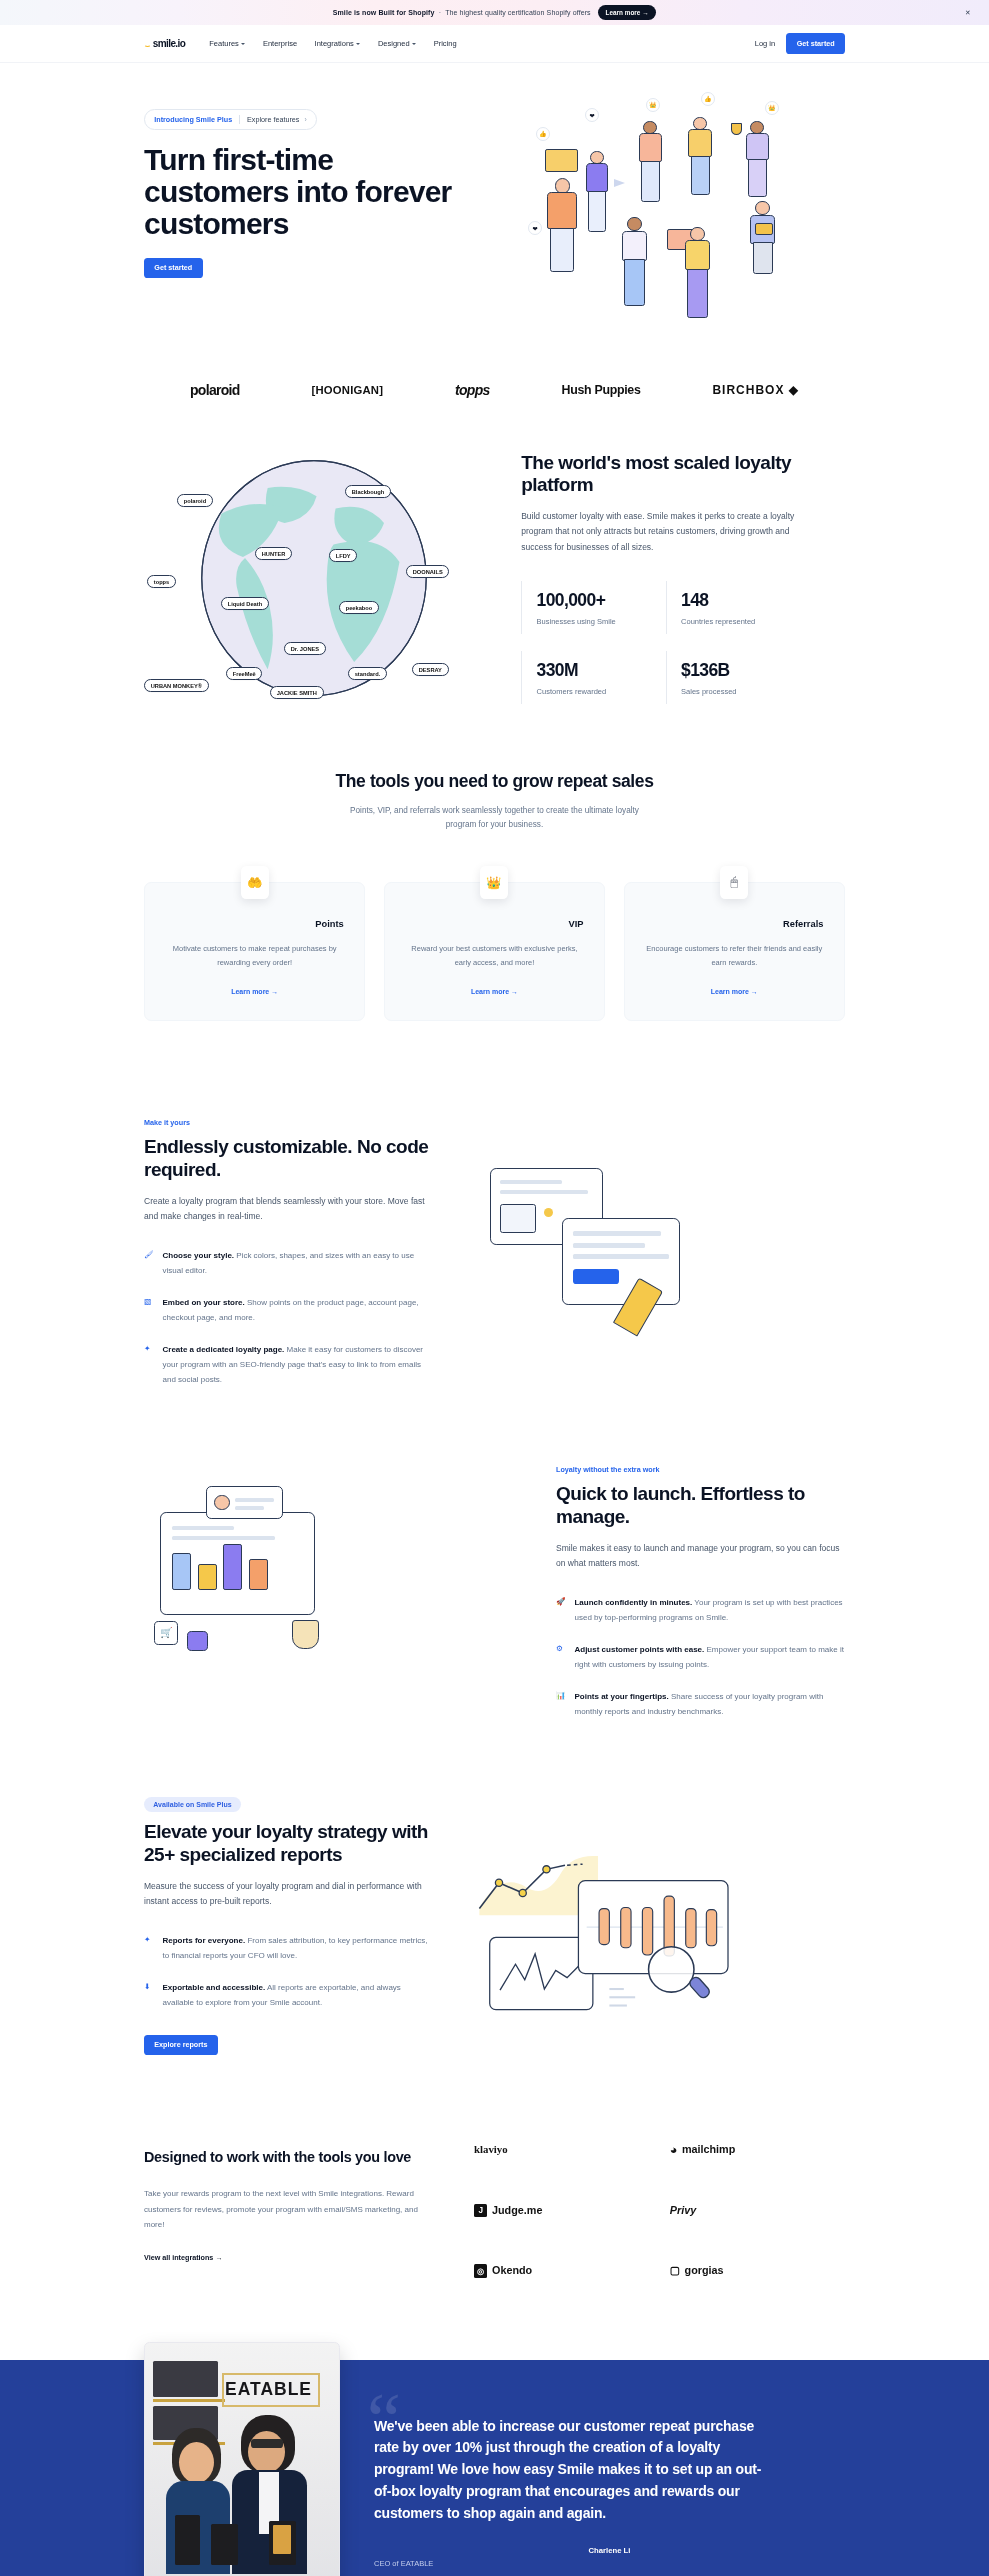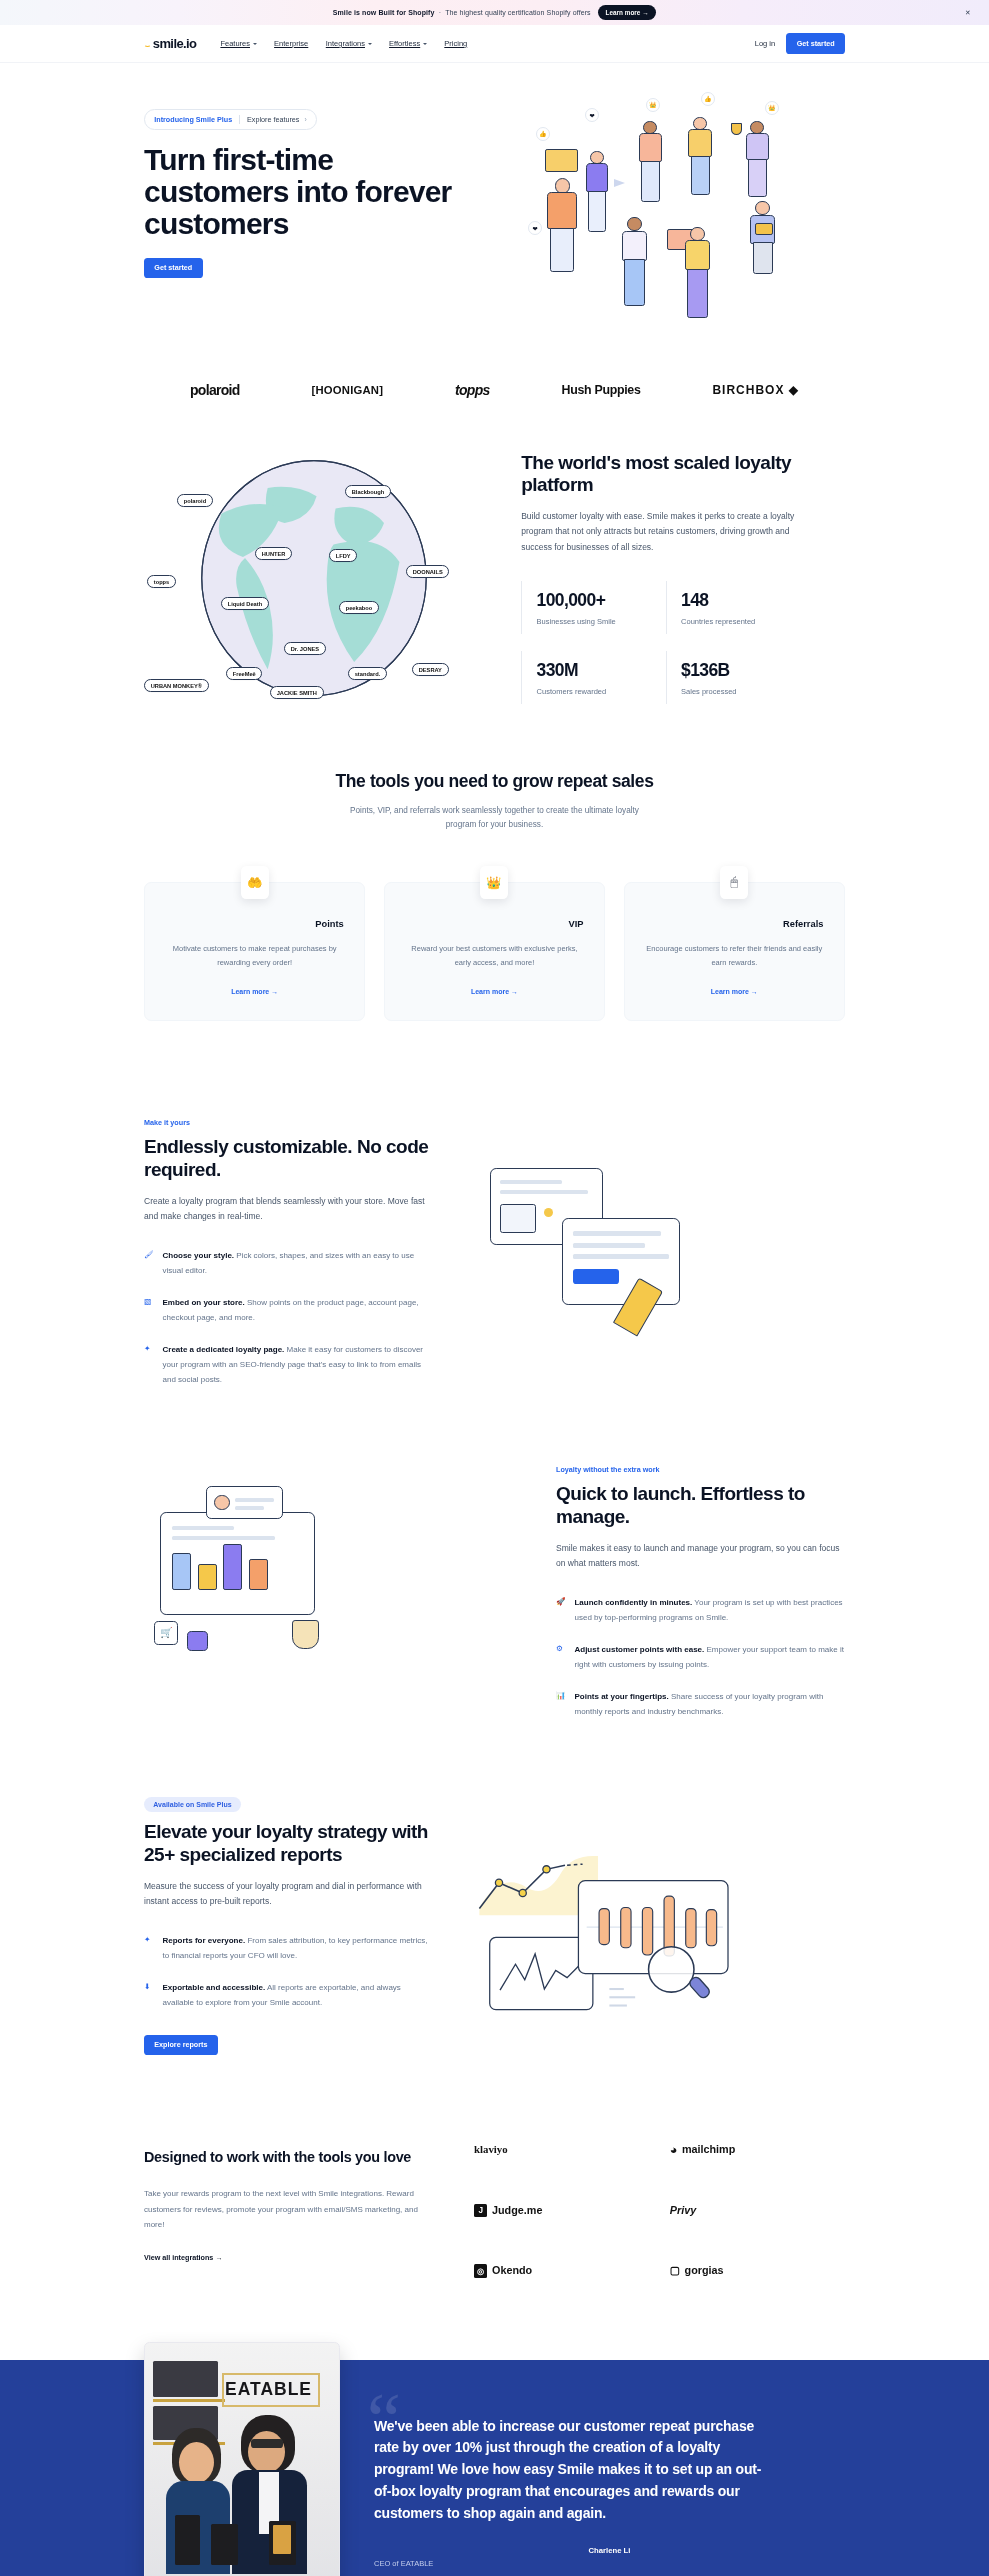--- a/index.html
+++ b/index.html
@@ -41,22 +41,22 @@
   .nav-outer { background: #fff; border-bottom: 0.5px solid #f1f3f7; }
   .nav {
     height: 37px; display: flex; align-items: center;
   }
   .logo { display: flex; align-items: center; gap: 2.1px; }
   .logo-mark {
     width: 6.7px; height: 6.7px; border: 1.2px solid #f5b923;
     border-top-color: transparent; border-left-color: transparent; border-right-color: transparent;
     border-radius: 0 0 7.2px 7.2px;
   }
-  .logo-word { font-size: 13px; font-weight: 800; letter-spacing: -0.6px; color: #0b1324; }
-  .nav-links { display: flex; align-items: flex-start; gap: 17.5px; margin-left: 24px; text-decoration: underline; }
+  .logo-word { font-size: 10px; font-weight: 800; letter-spacing: -0.6px; color: #0b1324; }
+  .nav-links { display: flex; align-items: flex-start; gap: 17.5px; margin-left: 24px; }
   .nav-link {
     font-size: 7.5px; color: #1e293b; font-weight: 500;
     display: inline-flex; align-items: center; gap: 2.6px; cursor: pointer;
   }
   .caret { width: 0; height: 0; border-left: 2.1px solid transparent; border-right: 2.1px solid transparent; border-top: 2.6px solid #475569; display: inline-block; }
   .nav-right { margin-left: auto; display: flex; align-items: center; gap: 11.3px; }
   .login { font-size: 7.5px; color: #1e293b; font-weight: 500; cursor: pointer; }
   .btn-primary {
     background: #2563eb; color: #fff; border: none; border-radius: 3.6px;
     padding: 5.7px 10.3px; font-size: 7.2px; font-weight: 700; cursor: pointer;
@@ -238,21 +238,21 @@
             <i class="caret"></i>
           </span>
         <span class="nav-link">
             <span>Enterprise</span>
           </span>
         <span class="nav-link">
             <span>Integrations</span>
             <i class="caret"></i>
           </span>
         <span class="nav-link">
-            <span>Effortless</span>
+            <span>Designed</span>
             <i class="caret"></i>
           </span>
         <span class="nav-link">
             <span>Pricing</span>
           </span>
       </div>
       <div class="nav-right">
         <span class="login">Log in</span>
         <button class="btn-primary">Get started</button>
       </div>

